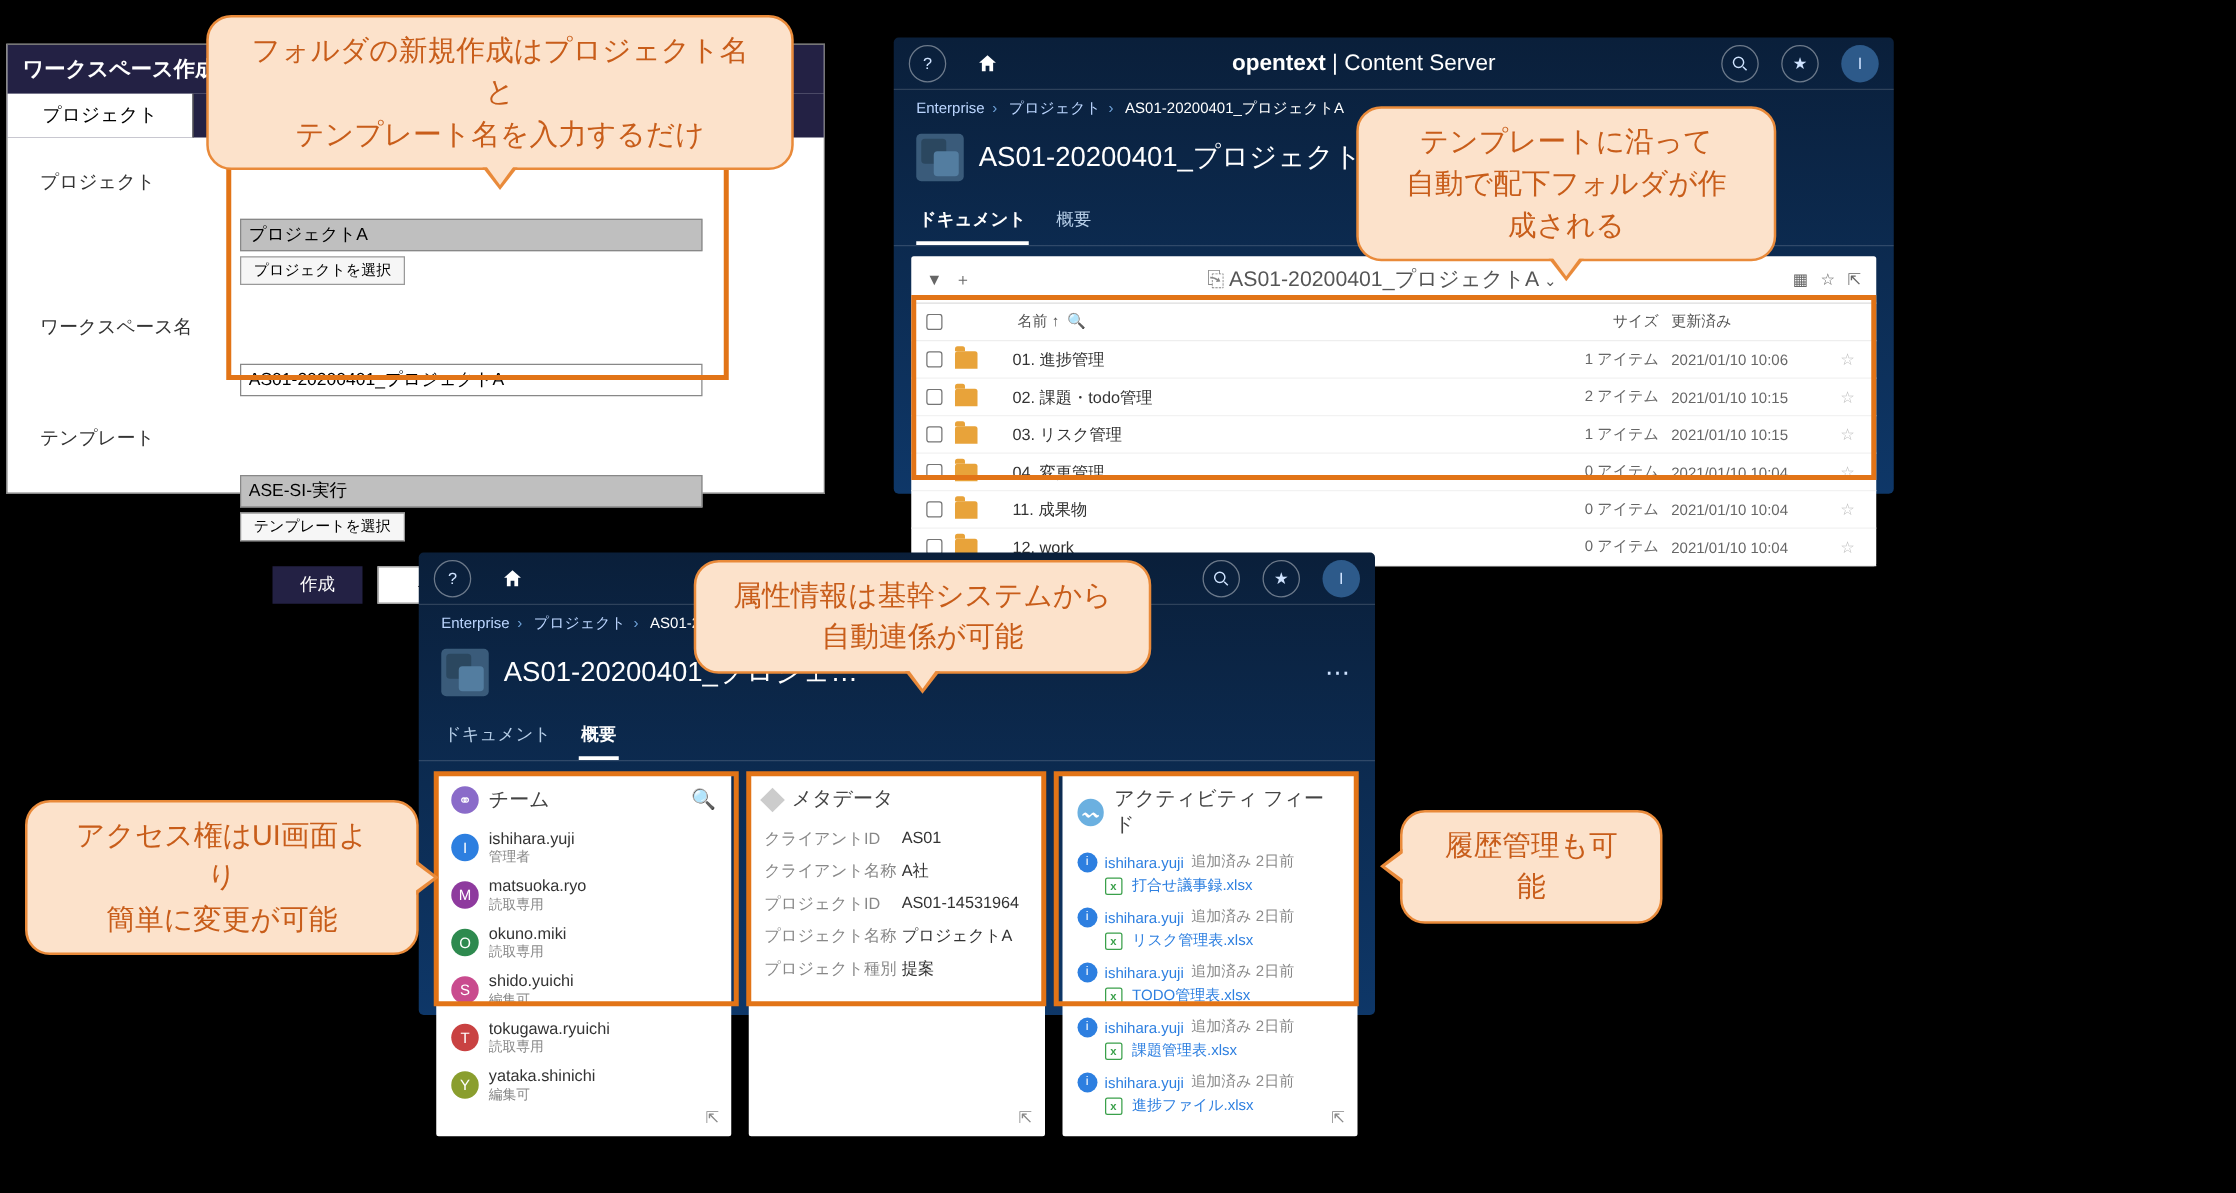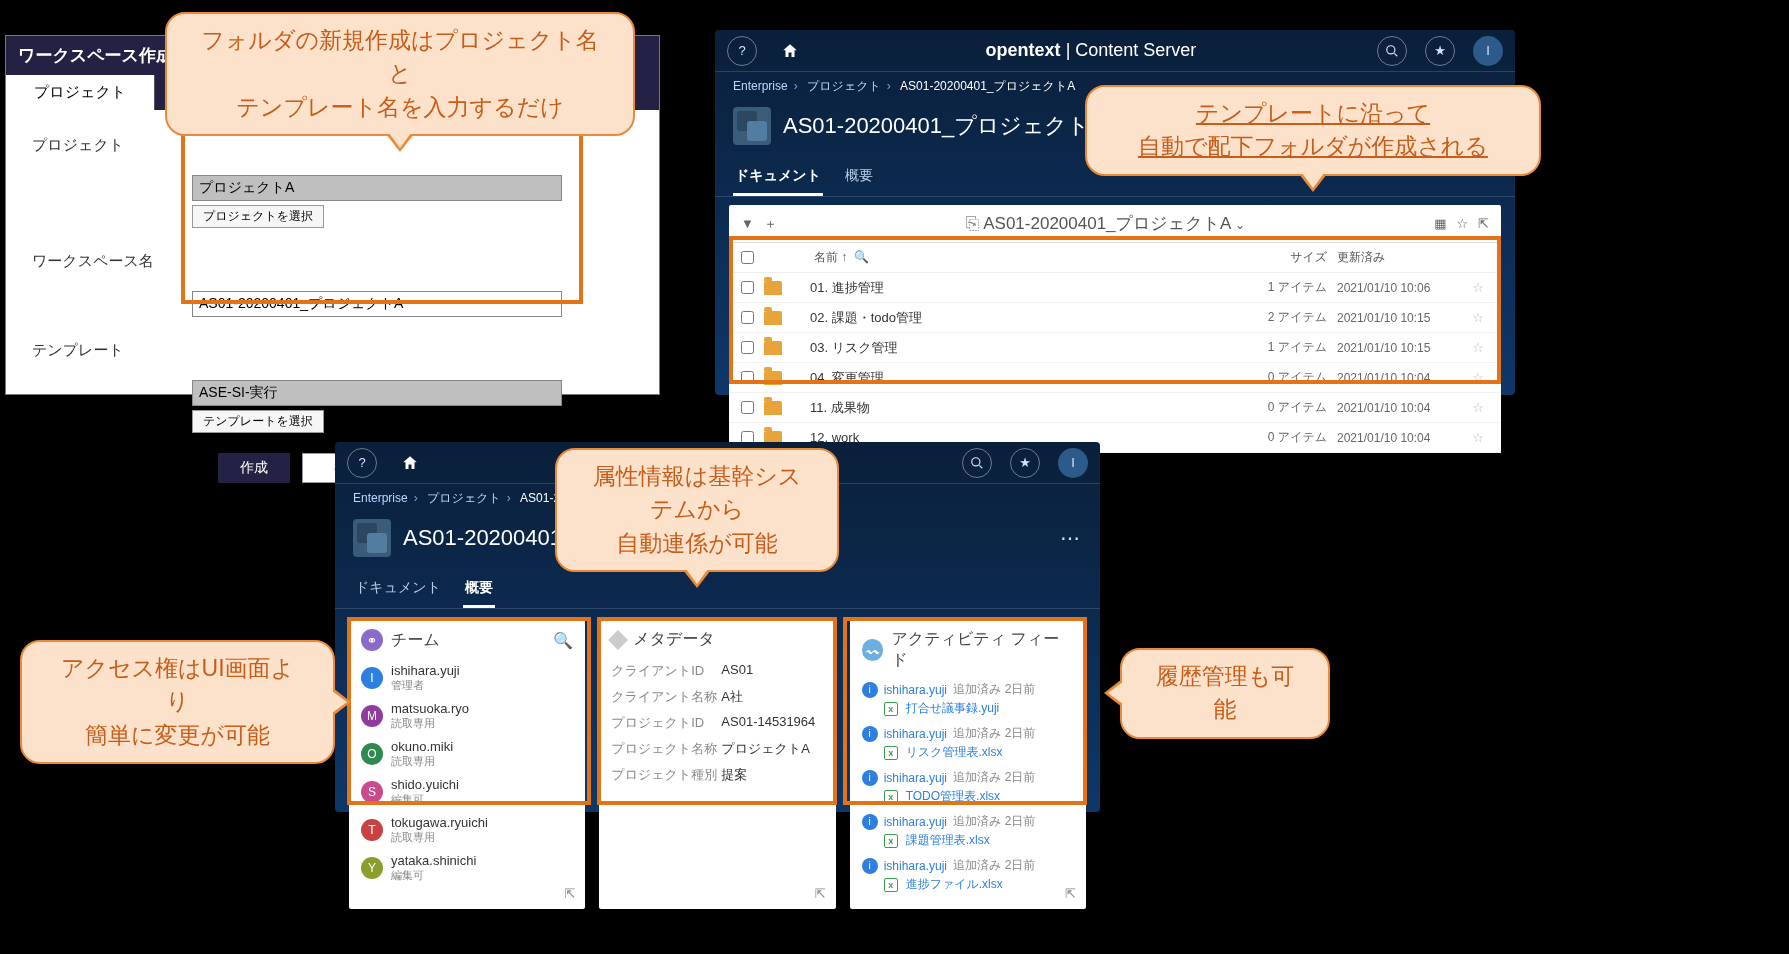--- a/index.html
+++ b/index.html
@@ -135,21 +135,21 @@
       </div>
     </div>
     <div class="actbtns">
       <button class="btn-primary">作成</button>
       <button class="btn-secondary">キャンセル</button>
     </div>
     <div class="highlight-box" style="left:175px; top:-6px; width:402px; height:200px;"></div>
   </div>
 </div>
 
-<div class="callout" style="left:1085px; top:85px; width:456px;text-decoration:underline;">
+<div class="callout" style="left:1085px; top:85px; width:336px;">
   <span style="white-space:pre-line;">テンプレートに沿って
 自動で配下フォルダが作成される</span>
   <div class="tail tail-down"></div>
 </div>
 
 <div class="ot" style="left:715px; top:30px; width:800px; height:365px;">
   <div class="ot-top">
     <div class="icn round">?</div>
     <div class="icn">
         <svg width="18" height="18" viewBox="0 0 24 24" fill="#fff">
@@ -246,21 +246,21 @@
   <span class="rsize">0 アイテム</span>
   <span class="rupd">2021/01/10 10:04</span>
   <span class="rstar">☆</span>
         </div>
       </div>
   </div>
   <div class="doc-foot">10 個のアイテム</div>
   <div class="hl" style="left:14px; top:206px; width:772px; height:148px;"></div>
 </div>
 
-<div class="callout" style="left:555px; top:448px; width:284px;">
+<div class="callout" style="left:555px; top:448px; width:366px;">
   <span style="white-space:pre-line;">属性情報は基幹システムから
 自動連係が可能</span>
   <div class="tail tail-down"></div>
 </div>
 
 <div class="callout" style="left:20px; top:640px; width:315px;">
   <span style="white-space:pre-line;">アクセス権はUI画面より
 簡単に変更が可能</span>
   <div class="tail tail-right"></div>
 </div>
@@ -392,21 +392,21 @@
       <div id="p3act">
           <div class="act-item">
             <div class="act-line">
               <div class="dot i">i</div>
   <span class="act-user">ishihara.yuji</span>
   <span class="act-meta">追加済み 2日前</span>
             </div>
   <div class="act-line" style="margin-top:2px;">
               <span style="width:16px;"></span>
               <div class="dot x">x</div>
-  <span class="act-file" style="margin-left:2px;">打合せ議事録.yuji</span>
+  <span class="act-file" style="margin-left:2px;">打合せ議事録.xlsx</span>
             </div>
           </div>
           <div class="act-item">
             <div class="act-line">
               <div class="dot i">i</div>
   <span class="act-user">ishihara.yuji</span>
   <span class="act-meta">追加済み 2日前</span>
             </div>
   <div class="act-line" style="margin-top:2px;">
               <span style="width:16px;"></span>

